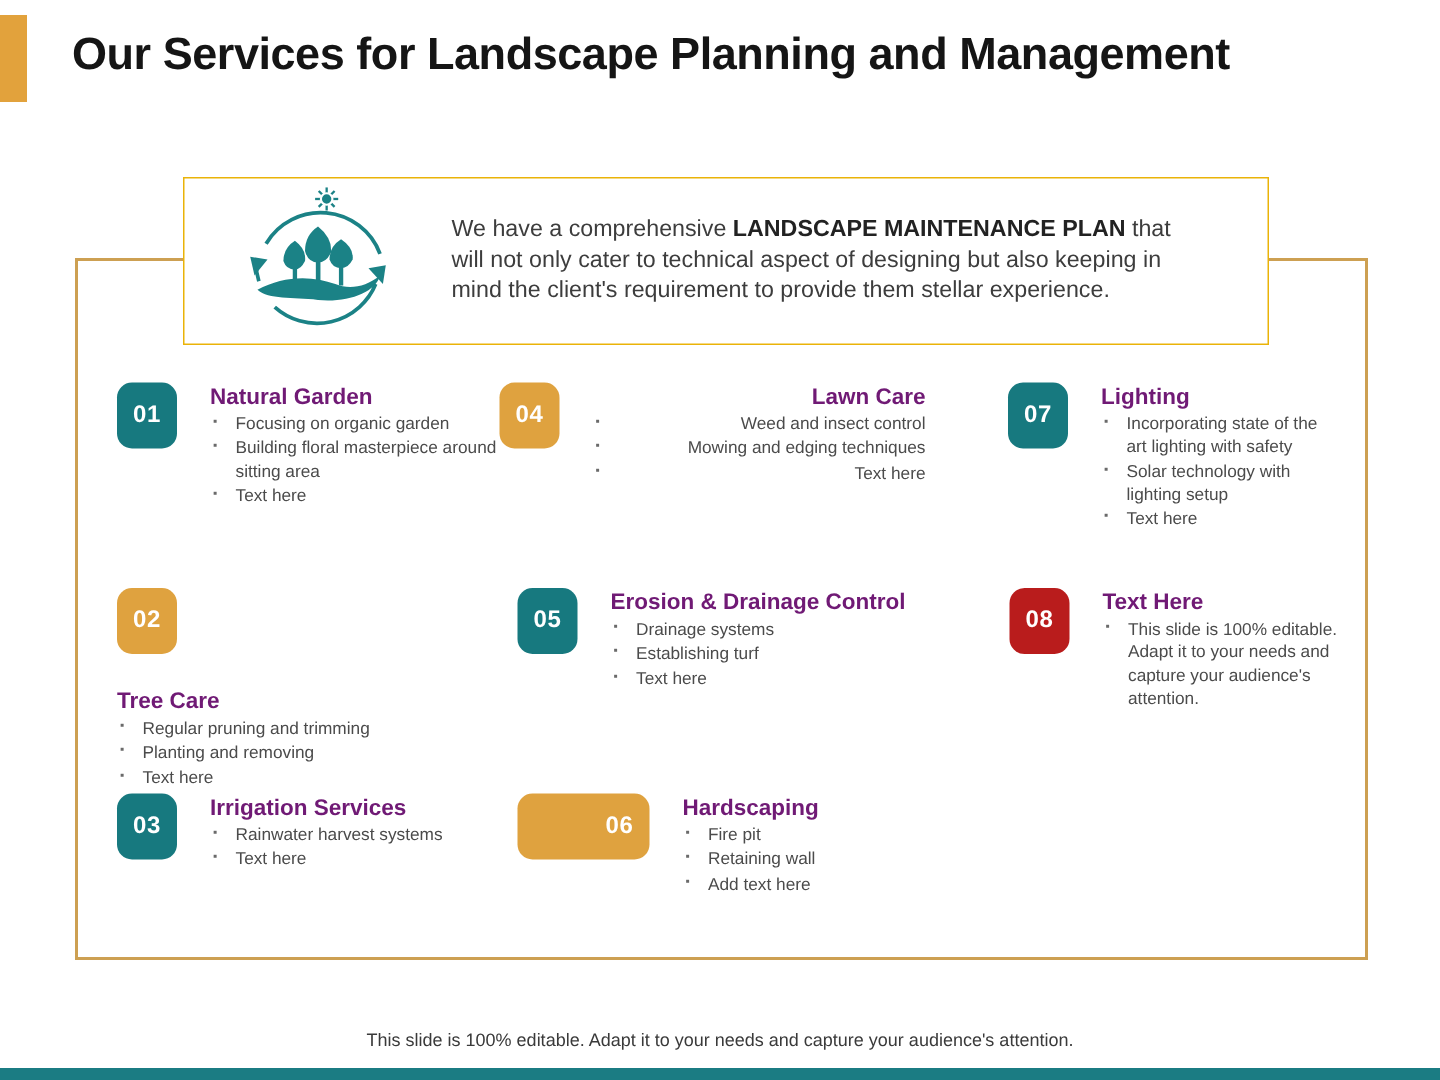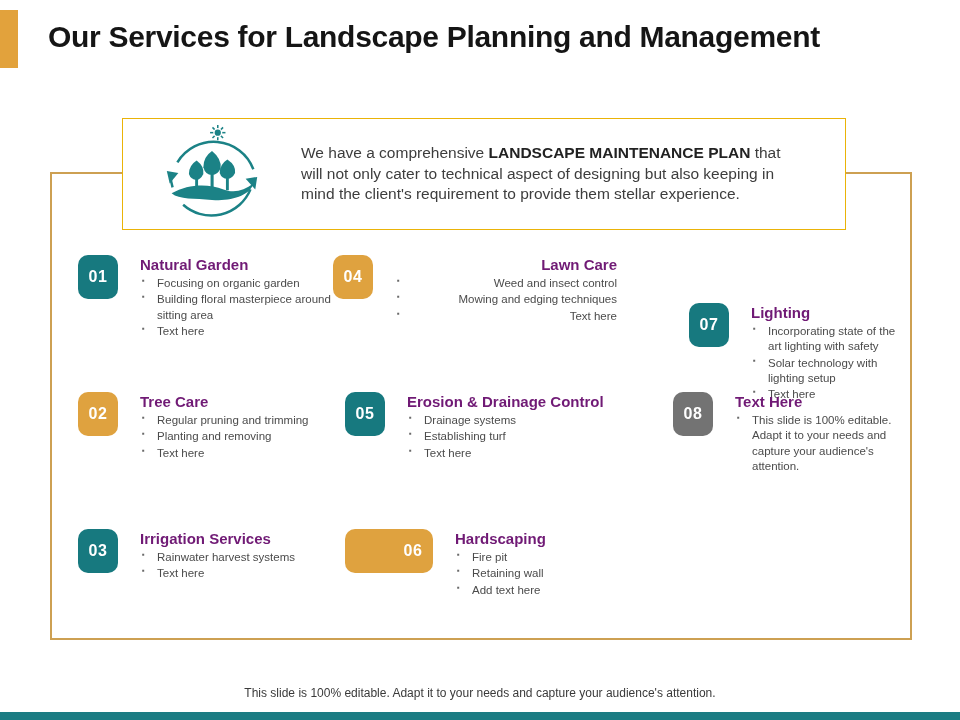--- a/index.html
+++ b/index.html
@@ -44,23 +44,23 @@
   }
   ul.bullets li::before{
     content:"▪";position:absolute;left:2px;top:0;font-size:8px;color:#6a6a6a;
   }
   .footer-note{
     position:absolute;left:0;right:0;top:686px;text-align:center;
     font-size:12px;color:#3a3a3a;
   }
   .bottom-bar{position:absolute;left:0;bottom:0;width:960px;height:8px;}
   
-  .s1{left:78px;top:255px;} .s2{left:78px;top:392px;} .s3{left:78px;top:529px;}
+  .s1{left:78px;top:255px;} .s2{left:78px;top:392px;flex-direction:column;} .s3{left:78px;top:529px;}
   .s4{left:333px;top:255px;text-align:right;} .s5{left:345px;top:392px;} .s6{left:345px;top:529px;}
-  .s7{left:689px;top:255px;margin-top:48px;} .s8{left:673px;top:392px;}
+  .s7{left:672px;top:255px;} .s8{left:673px;top:392px;}
 </style>
 </head>
 <body>
 
 <div class="slide">
 
   <div class="accent-bar" style="background: rgb(226, 162, 60);"></div>
 
   <h1 class="slide-title" style="margin:0;">Our Services for Landscape Planning and Management</h1>
 
@@ -176,21 +176,21 @@
       <div class="service-title">Lighting</div>
       <ul class="bullets">
         <li>Incorporating state of the art lighting with safety</li>
         <li>Solar technology with lighting setup</li>
         <li>Text here</li>
       </ul>
     </div>
   </div>
 
   <div class="service s8 col3">
-    <div class="badge" style="background: #737373;">08</div>
+    <div class="badge" style="background: #b91c1c;">08</div>
     <div class="service-text">
       <div class="service-title">Text Here</div>
       <ul class="bullets">
         <li>This slide is 100% editable. Adapt it to your needs and capture your audience's attention.</li>
       </ul>
     </div>
   </div>
 
   <div class="footer-note">This slide is 100% editable. Adapt it to your needs and capture your audience's attention.</div>
 

